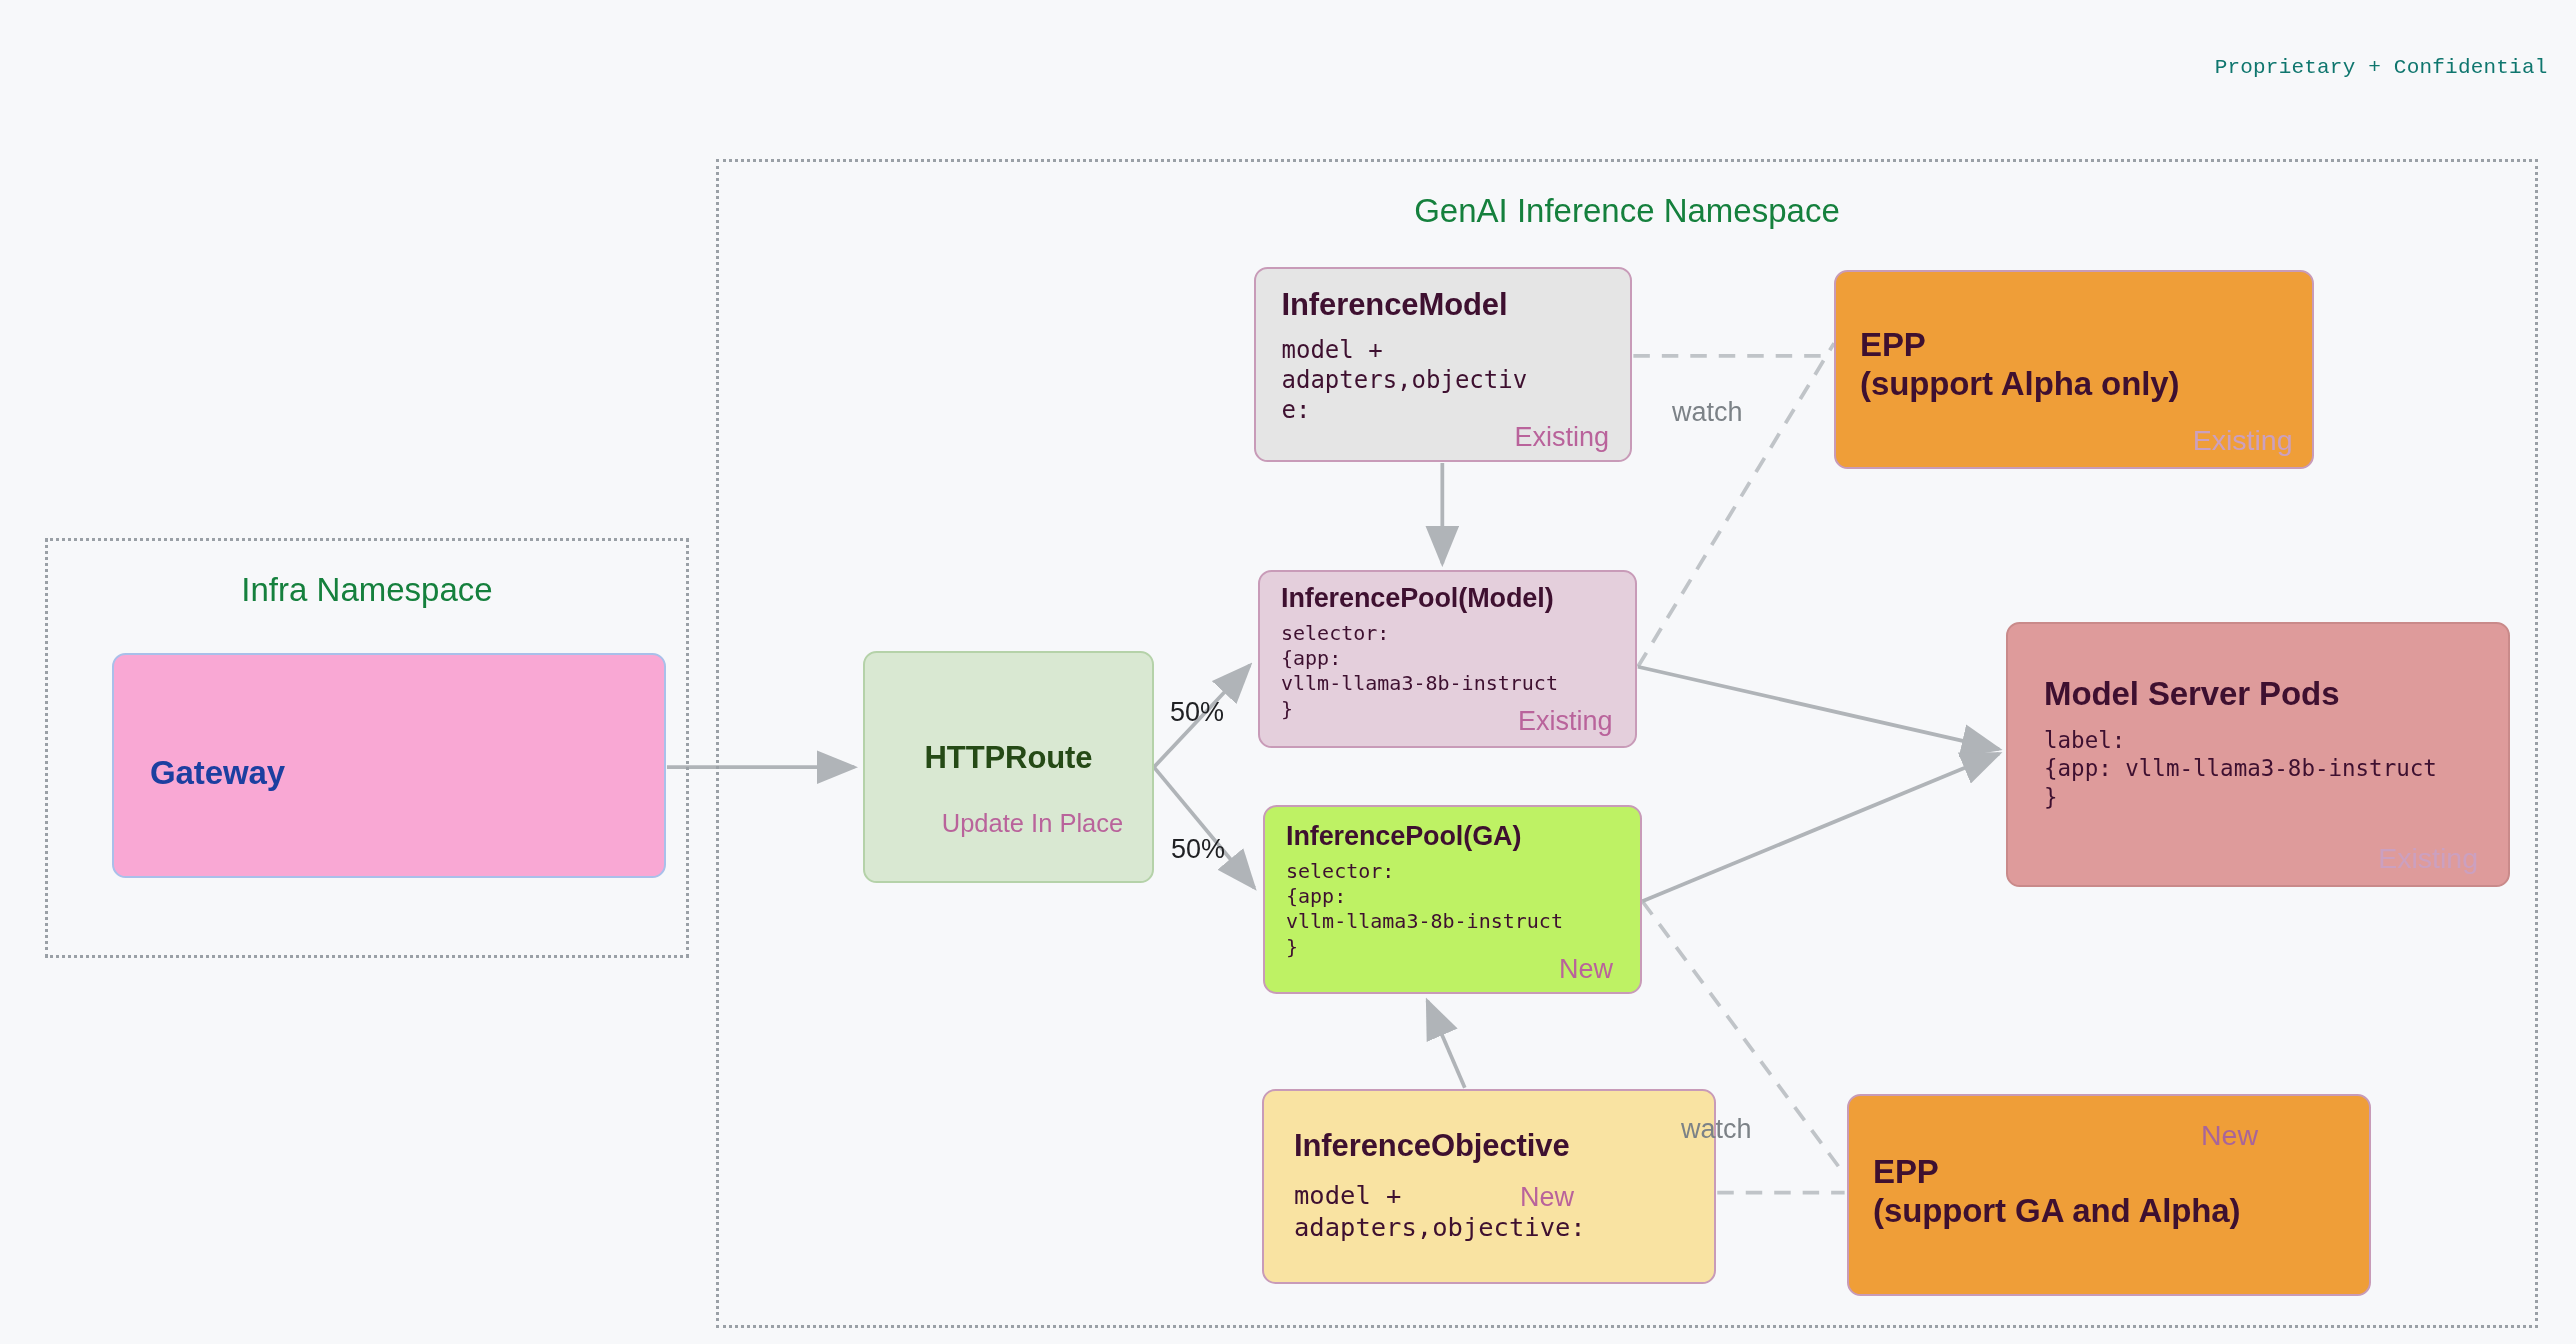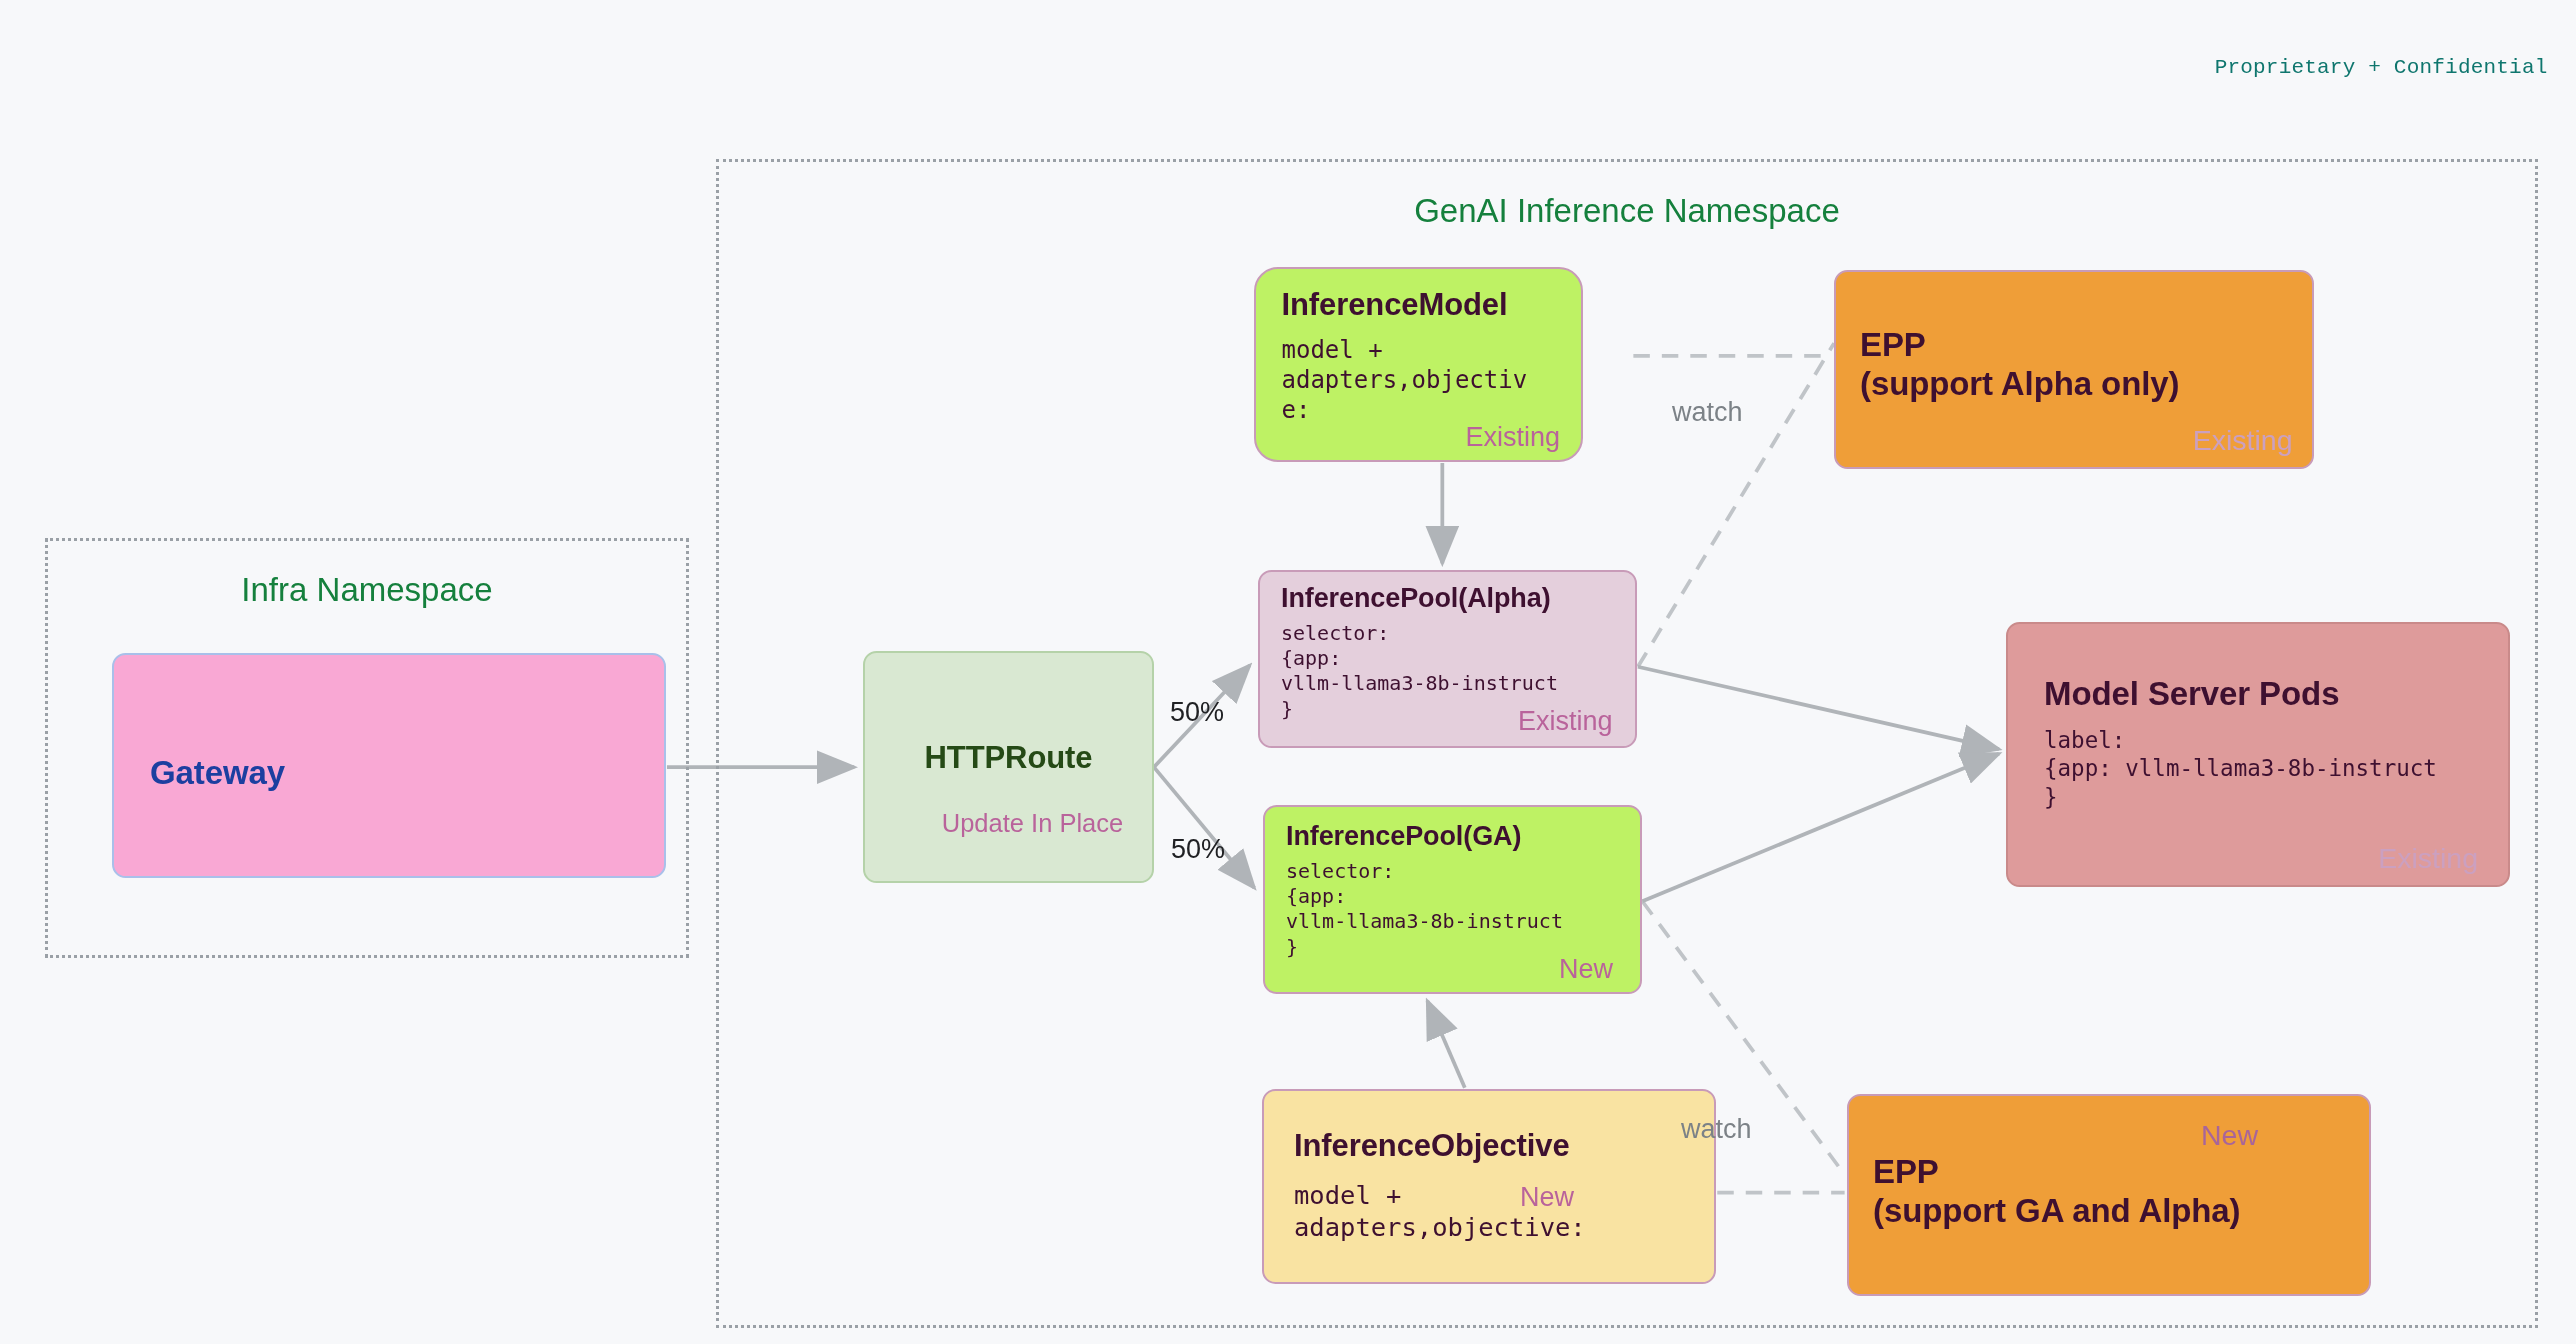--- a/index.html
+++ b/index.html
@@ -107,24 +107,23 @@
   #httproute .tag {
     left: 0; top: 156px; width: 100%;
     text-align: center;
     font-size: 25.5px;
     padding-left: 24px;
   }
 
   
   #inferencemodel {
     left: 1254px; top: 267px;
-    width: 329px; height: 195px;
-    background: #bef264;
-    border-color: #C89BB8;
-    border-radius: 24px;
+    width: 378px; height: 195px;
+    background: #e5e5e5;
+    border-color: #C89BB8;
   }
   #inferencemodel .title {
     left: 25.5px; top: 18px;
     font-size: 31px;
     color: #3E1030;
   }
   #inferencemodel .mono {
     left: 25.5px; top: 66px;
     width: 345px;
     font-size: 24px;
@@ -359,21 +358,21 @@
 
   <div class="node" id="inferencemodel">
     <div class="title">InferenceModel</div>
     <div class="mono">model +
 adapters,objectiv
 e:</div>
     <div class="tag">Existing</div>
   </div>
 
   <div class="node" id="poolalpha">
-    <div class="title">InferencePool(Alpha)</div>
+    <div class="title">InferencePool(Model)</div>
     <div class="mono">selector:
 {app:
 vllm-llama3-8b-instruct
 }</div>
     <div class="tag">Existing</div>
   </div>
 
   <div class="node" id="poolga">
     <div class="title">InferencePool(GA)</div>
     <div class="mono">selector:

